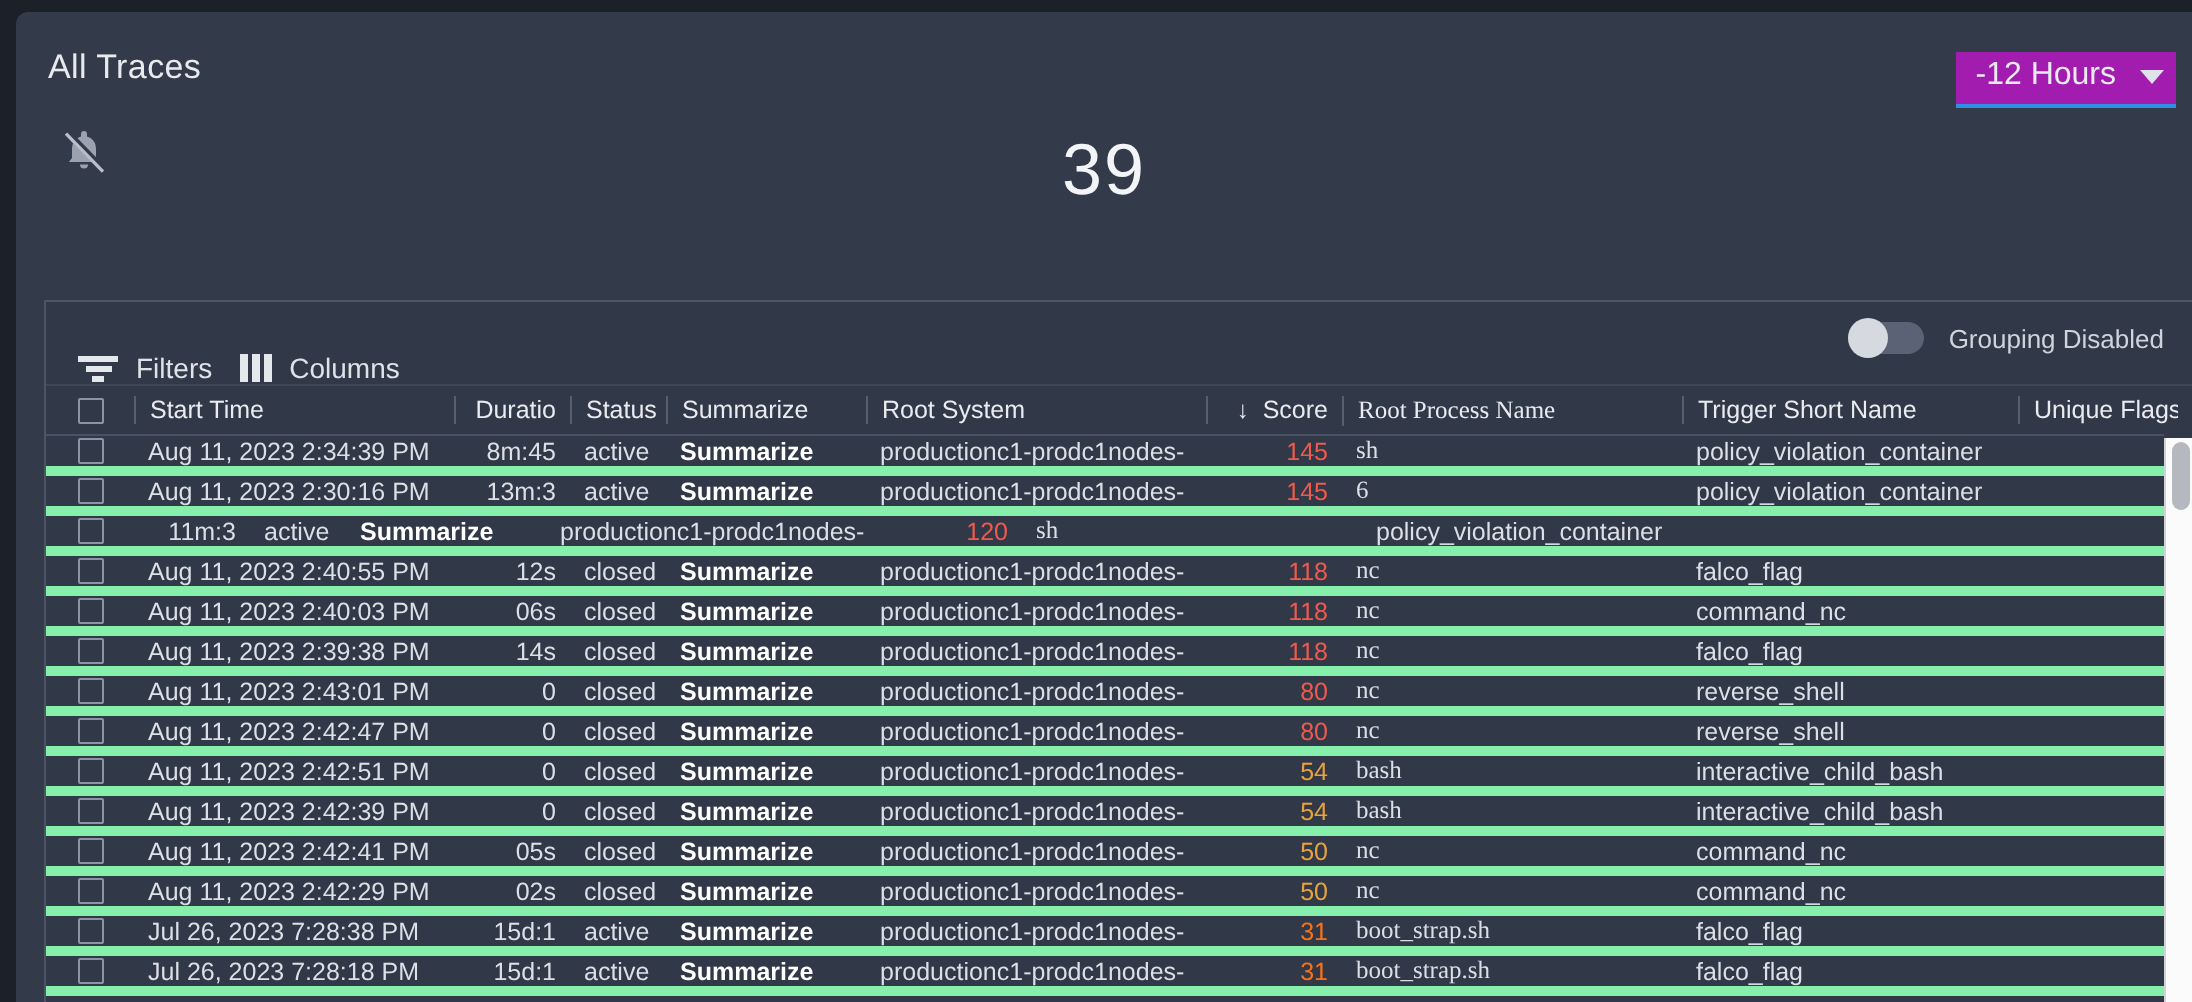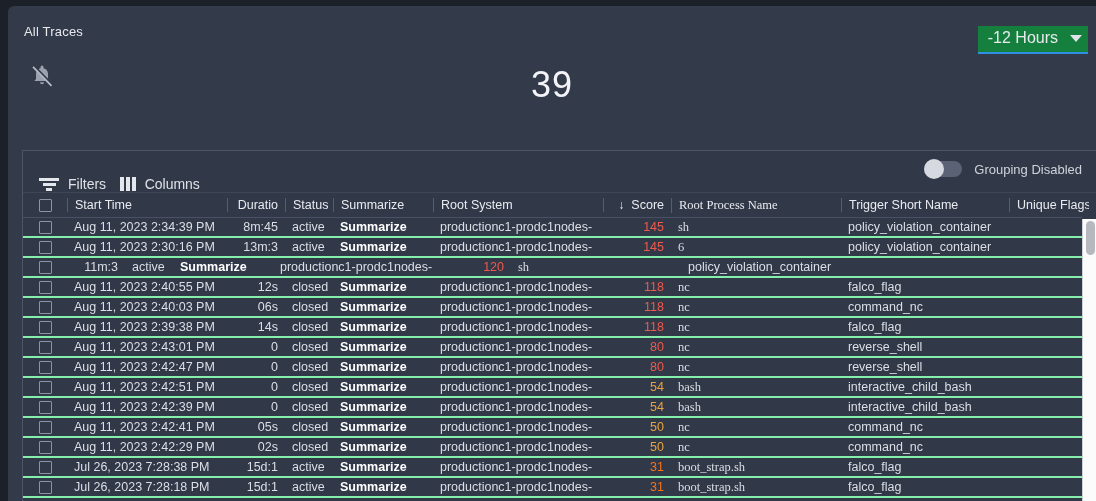--- a/index.html
+++ b/index.html
@@ -21,41 +21,41 @@
     background: #333a4a;
     border-radius: 6px 0 0 0;
     overflow: hidden;
   }
 
   
   .page-title {
     position: absolute;
     left: 16px;
     top: 18px;
-    font-size: 13px;
+    font-size: 17px;
     color: #e8eaee;
     letter-spacing: .2px;
   }
   .mute-icon {
     position: absolute;
     left: 22px;
     top: 56px;
     width: 24px;
     height: 26px;
     cursor: pointer;
   }
   .time-range {
     position: absolute;
     right: 8px;
     top: 20px;
     display: flex;
     align-items: center;
     gap: 12px;
     padding: 3px 6px 5px 10px;
-    background: #15803d;
+    background: #a21caf;
     border-bottom: 2px solid #2f8fe0;
     cursor: pointer;
   }
   .time-range-label { font-size: 16px; color: #e8eaee; }
   .caret-down {
     width: 0; height: 0;
     border-left: 6px solid transparent;
     border-right: 6px solid transparent;
     border-top: 7px solid #dfe2e8;
   }
@@ -140,21 +140,21 @@
     overflow: hidden;
     border-top: 1px solid #3f4657;
   }
   .grid {
     width: 1059px;
   }
   .row {
     display: flex;
     align-items: center;
     height: 20px;
-    border-bottom: 2px solid #86efac;
+    border-bottom: 5px solid #86efac;
   }
   .head-row {
     height: 25px;
     border-bottom: 1px solid #4a5164;
     background: #313848;
   }
   .cell {
     font-size: 12.5px;
     color: #dcdfe6;
     padding: 0 7px;

